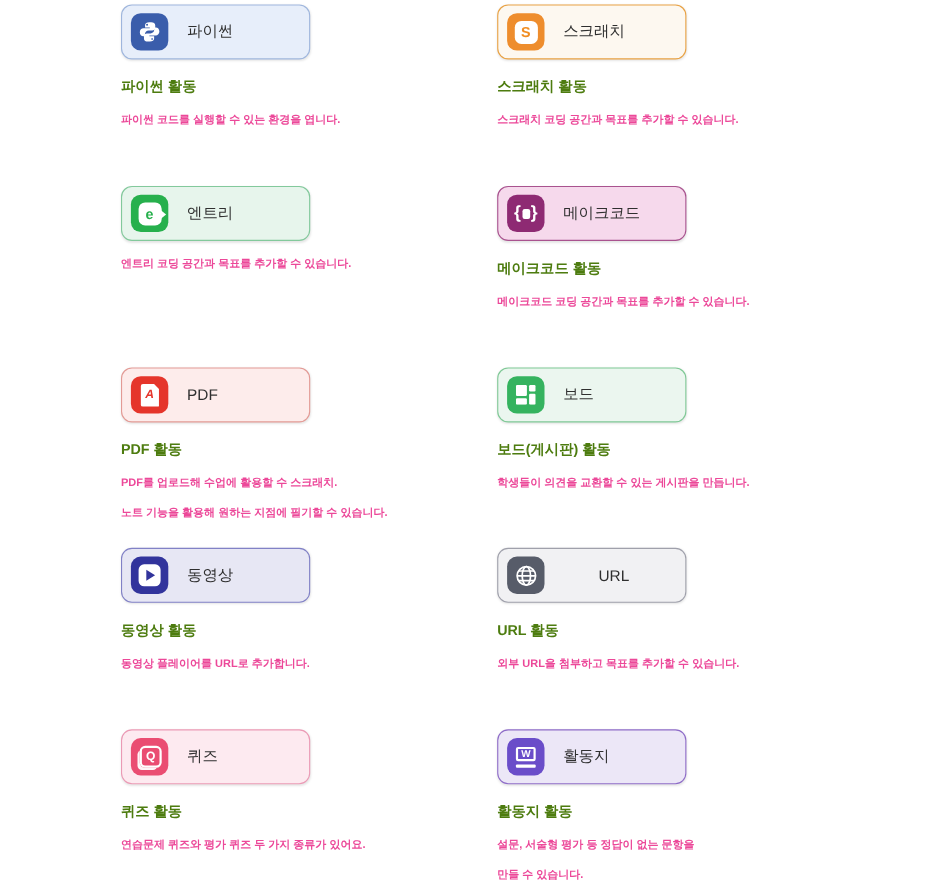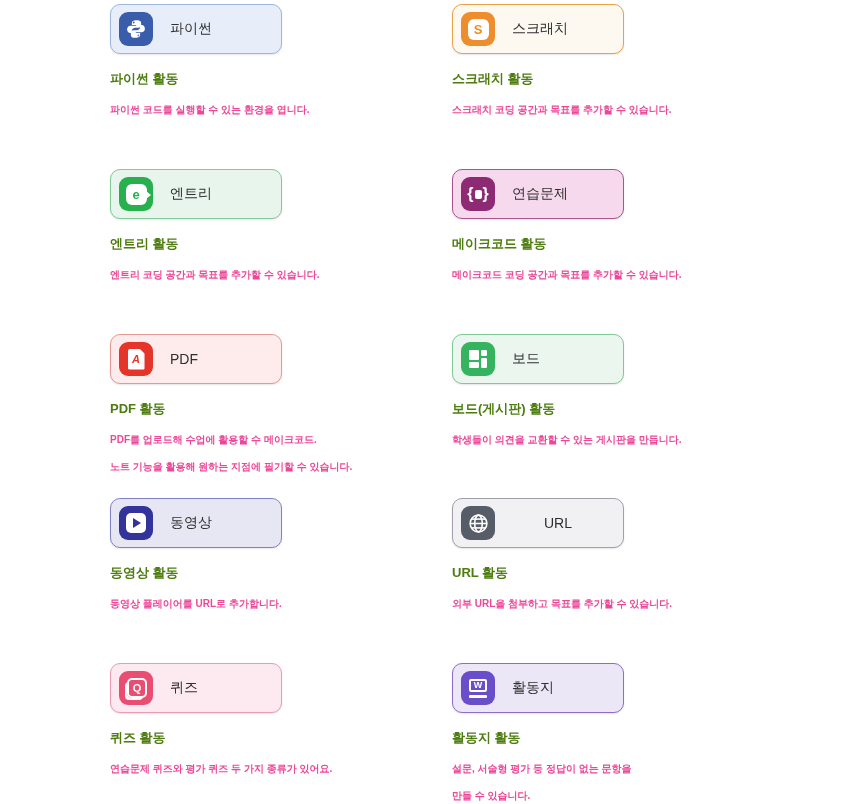--- a/index.html
+++ b/index.html
@@ -90,55 +90,54 @@
     </div>
   </div>
 
   <div class="cell cl r2">
     <div class="card" style="background: rgb(231, 245, 236); border-color: rgb(131, 201, 156);">
       <div class="icon" style="background: rgb(39, 176, 77);">
         <div class="inner-sq entry-bubble entry-e">e</div>
       </div>
       <span class="card-label">엔트리</span>
     </div>
-    <div class="title">엔트리 활동</div>
     <div class="desc">
       <div>엔트리 코딩 공간과 목표를 추가할 수 있습니다.</div>
 
     </div>
   </div>
 
   <div class="cell cr r2">
     <div class="card" style="background: rgb(246, 217, 236); border-color: rgb(169, 83, 143);">
       <div class="icon" style="background: rgb(142, 42, 115);">
         <div class="mk">
             <span class="brace">{</span>
             <span class="blob"></span>
             <span class="brace">}</span>
           </div>
       </div>
-      <span class="card-label">연습문제</span>
+      <span class="card-label">메이크코드</span>
     </div>
     <div class="title">메이크코드 활동</div>
     <div class="desc">
       <div>메이크코드 코딩 공간과 목표를 추가할 수 있습니다.</div>
 
     </div>
   </div>
 
   <div class="cell cl r3">
     <div class="card" style="background: rgb(253, 236, 235); border-color: rgb(227, 154, 149);">
       <div class="icon" style="background: rgb(229, 53, 43);">
         <div class="pdf-page">A</div>
       </div>
       <span class="card-label">PDF</span>
     </div>
     <div class="title">PDF 활동</div>
     <div class="desc">
-      <div>PDF를 업로드해 수업에 활용할 수 메이크코드.</div>
+      <div>PDF를 업로드해 수업에 활용할 수 스크래치.</div>
       <div>노트 기능을 활용해 원하는 지점에 필기할 수 있습니다.</div>
     </div>
   </div>
 
   <div class="cell cr r3">
     <div class="card" style="background: rgb(235, 246, 239); border-color: rgb(127, 201, 150);">
       <div class="icon" style="background: rgb(53, 179, 95);">
         <svg width="18" height="18" viewBox="0 0 18 18">
           <rect x="0" y="0" width="10" height="10" rx="1.2" fill="#fff"></rect>
           <rect x="12" y="0" width="6" height="6" rx="1.2" fill="#fff"></rect>

